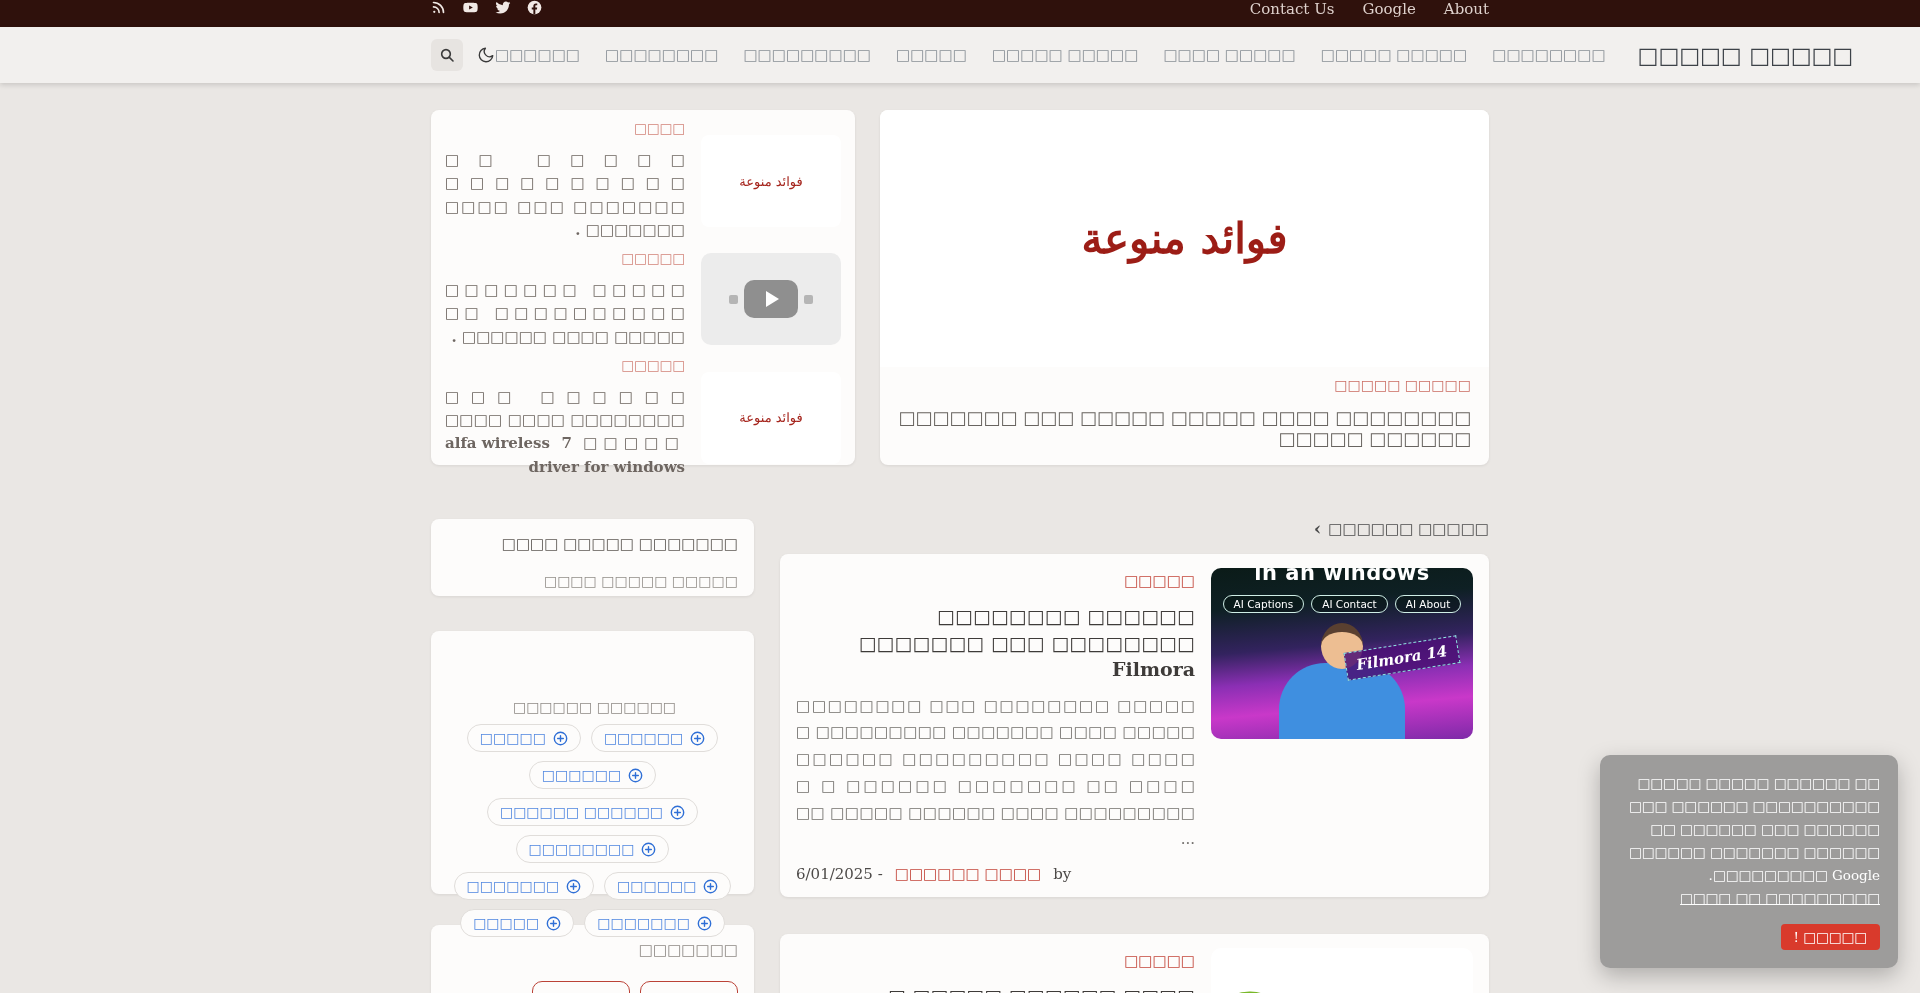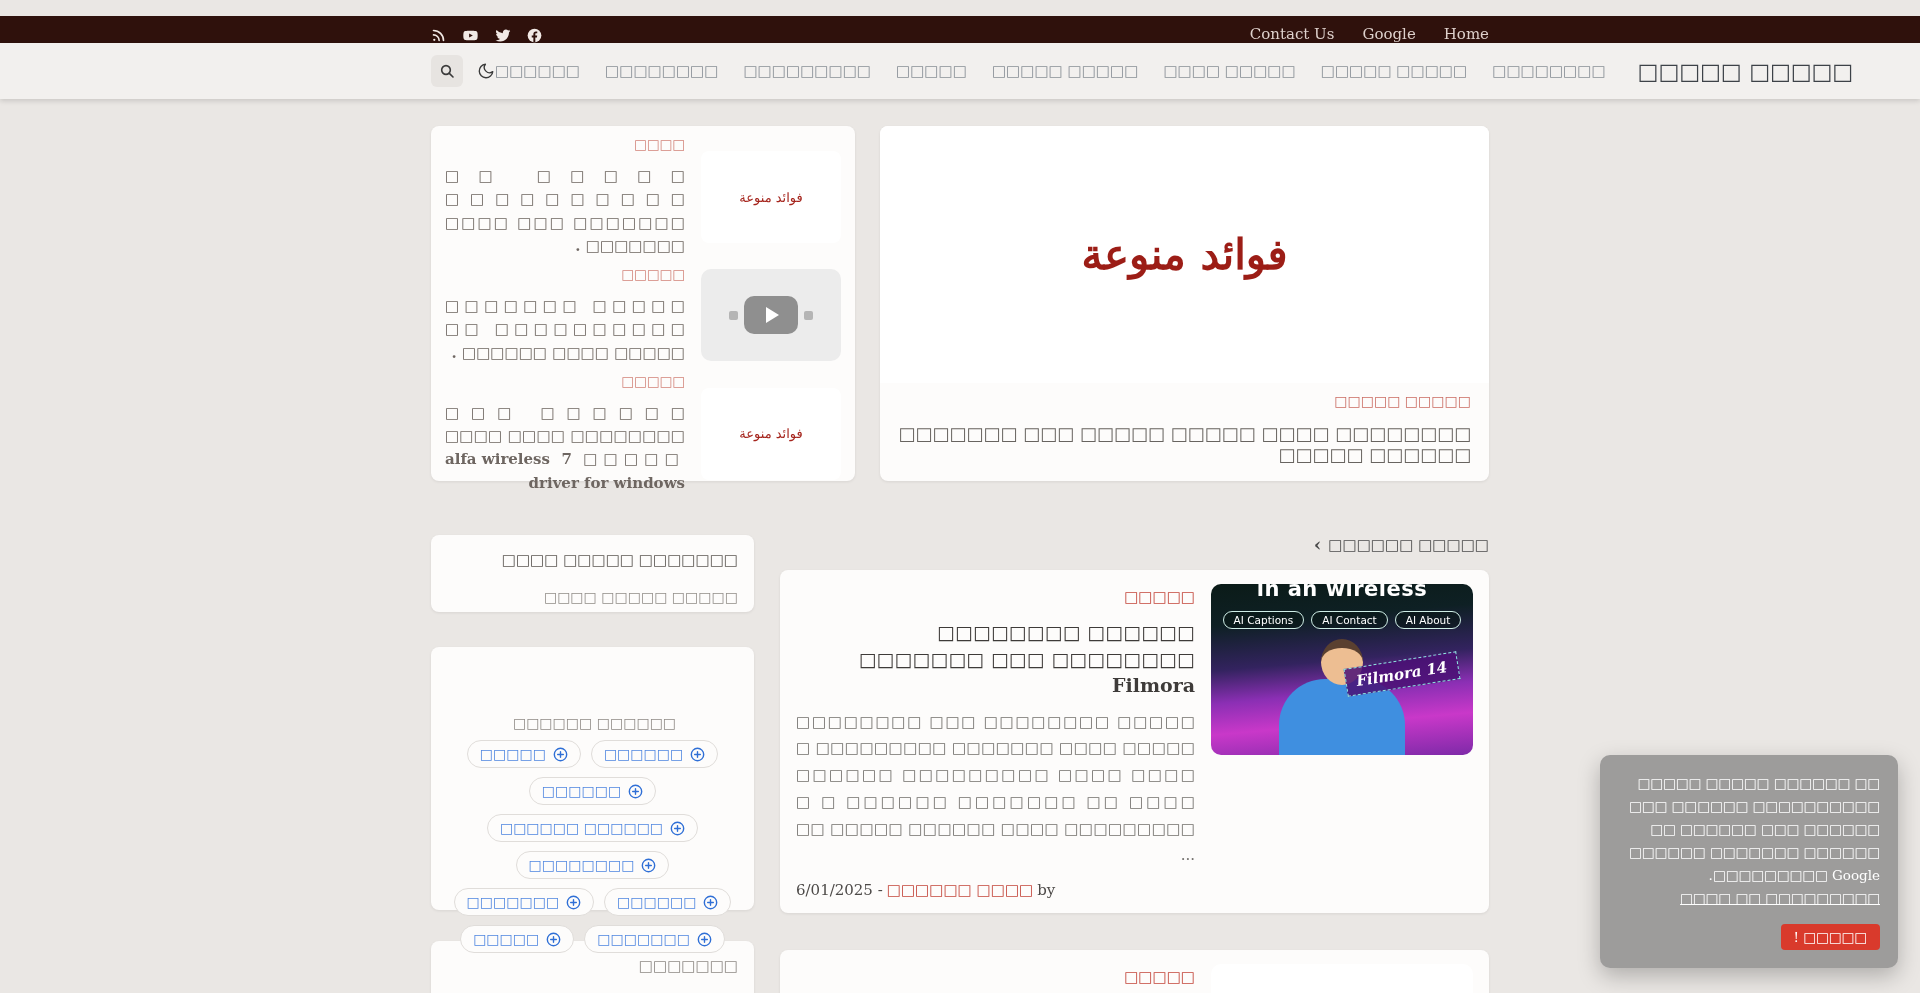--- a/index.html
+++ b/index.html
@@ -6,21 +6,21 @@
   html,body { width:1920px; height:993px; overflow:hidden; }
   body {
     font-family:"DejaVu Serif", serif;
     background:#eae7e4;
     position:relative;
   }
   .container { width:1058px; margin:0 auto; }
 
   
   .topbar { background:#2f110c; height:27px; }
-  .topbar .container { height:100%; display:flex; align-items:flex-end; justify-content:space-between;margin-top:16px; }
+  .topbar .container { height:100%; display:flex; align-items:flex-start; justify-content:space-between; }
   .social { display:flex; align-items:center; gap:16px; }
   .social a { display:flex; align-items:center; color:#f1e9e5; cursor:pointer; }
   .top-links { display:flex; align-items:center; gap:28px; }
   .top-links a { color:#ded1cc; font-size:15px; text-decoration:none; cursor:pointer; }
 
   
   .navbar { background:#f2f0ee; height:56px; box-shadow:0 2px 5px rgba(0,0,0,.14); position:relative; z-index:5; }
   .navbar .container { height:100%; display:flex; align-items:center; justify-content:space-between; }
   .nav-left { display:flex; align-items:center; gap:14px; }
   .search-btn { width:32px; height:32px; border:none; border-radius:6px; background:#e7e4e1; display:flex; align-items:center; justify-content:center; cursor:pointer; }
@@ -72,21 +72,21 @@
   .label-pill { border:1px solid #bb4237; border-radius:10px; color:#d4938b; font-size:14px; padding:10px 15px; background:transparent; cursor:pointer; text-decoration:none; }
 
   .feed { flex:1; }
   .more-link { display:flex; justify-content:flex-end; align-items:center; gap:7px; margin-bottom:16px; color:#4b4b4b; font-size:15px; text-decoration:none; cursor:pointer; }
   .more-link .chev { font-size:19px; font-weight:bold; line-height:1; }
   .post-card { padding:14px 16px; display:flex; gap:16px; margin-bottom:37px; }
   .post-text { flex:1; direction:rtl; display:flex; flex-direction:column; text-align:right; min-width:0; }
   .post-cat { font-size:15px; color:#c4473d; display:block; margin-top:4px; cursor:pointer; }
   .post-title { font-size:19px; font-weight:bold; color:#3e3b39; margin:13px 0 10px; line-height:1.4; cursor:pointer; }
   .post-excerpt { font-size:15px; color:#73706d; line-height:1.78; text-align:justify; }
-  .post-meta { margin-top:auto; display:flex; direction:ltr; justify-content:flex-start; gap:4px; font-size:15px; color:#4d4a48; padding-top:12px; }
+  .post-meta { margin-top:auto; display:flex; direction:ltr; justify-content:flex-start; gap:12px; font-size:15px; color:#4d4a48; padding-top:12px; }
   .post-meta .author { color:#c4473d; text-decoration:none; cursor:pointer; }
   .post-thumb { width:262px; height:171px; border-radius:10px; flex-shrink:0; overflow:hidden; position:relative; cursor:pointer; }
 
   
   .thumb-filmora { background:linear-gradient(175deg,#0b1b18 0%,#0e2024 22%,#33235f 45%,#8b2fb4 62%,#c938c9 78%,#7e2aa8 100%); }
   .fil-head { position:absolute; top:-7px; width:100%; text-align:center; color:#ffffff; font-family:"DejaVu Sans",sans-serif; font-weight:bold; font-size:21px; letter-spacing:.5px; }
   .fil-chips { position:absolute; top:27px; width:100%; display:flex; justify-content:center; gap:7px;text-align:right; }
   .fil-chip { border:1px solid #cfeee6; border-radius:999px; color:#ffffff; background:rgba(8,22,20,.55); font-family:"DejaVu Sans",sans-serif; font-size:10.5px; padding:2px 10px; white-space:nowrap; }
   .fil-badge { position:absolute; right:14px; top:76px; transform:rotate(-9deg); background:rgba(74,16,116,.85); border:1px dashed #8fe8e0; color:#ffffff; font-style:italic; font-weight:bold; font-size:15px; padding:4px 10px; }
   .fil-man { position:absolute; bottom:-16px; left:50%; transform:translateX(-50%); width:126px; height:92px; background:#3f8fe0; border-radius:46px 46px 0 0; }
@@ -131,21 +131,21 @@
       <a>
         <svg width="15" height="15" viewBox="0 0 24 24">
             <circle cx="12" cy="12" r="11" fill="currentColor"></circle>
             <path d="M13.3 23v-8h2.6l.4-3.1h-3V9.9c0-.9.25-1.5 1.55-1.5h1.55V5.6c-.3-.04-1.2-.12-2.3-.12-2.3 0-3.9 1.4-3.9 4v2.4H7.6V15h2.6v8z" fill="#2f110c"></path>
           </svg>
       </a>
     </nav>
     <nav class="top-links">
       <a>Contact Us</a>
       <a>Google</a>
-      <a>Home</a>
+      <a>About</a>
     </nav>
   </div>
 </header>
 
 <header class="navbar">
   <div class="container">
     <div class="nav-left">
       <button class="search-btn">
         <span>
           <svg width="16" height="16" viewBox="0 0 24 24" fill="none" stroke="#3a3a3a" stroke-width="2.4" stroke-linecap="round">
@@ -347,21 +347,21 @@
           <span class="post-cat">□□□□□</span>
           <h2 class="post-title">□□□□□□ □□□□□□□□ □□□□□□□□ □□□ □□□□□□□ Filmora</h2>
           <p class="post-excerpt">□□□□□ □□□□□□□□ □□□ □□□□□□□□ □□□□□ □□□□ □□□□□□□ □□□□□□□□□ □ □□□□ □□□□ □□□□□□□□□ □□□□□□ □□□□ □□ □□□□□□□ □□□□□□ □ □ □□□□□□□□□ □□□□ □□□□□□ □□□□□ □□ ...</p>
           <div class="post-meta">
             <span>6/01/2025 -</span>
             <a class="author">□□□□□□ □□□□</a>
             <span>by</span>
           </div>
         </div>
         <div class="post-thumb thumb-filmora">
-          <div class="fil-head">in an wireless</div>
+          <div class="fil-head">in an windows</div>
           <div class="fil-chips">
             <span class="fil-chip">AI Captions</span>
             <span class="fil-chip">AI Contact</span>
             <span class="fil-chip">AI About</span>
           </div>
           <div class="fil-man"></div>
           <div class="fil-head-circle"></div>
           <div class="fil-badge">Filmora 14</div>
         </div>
       </article>

